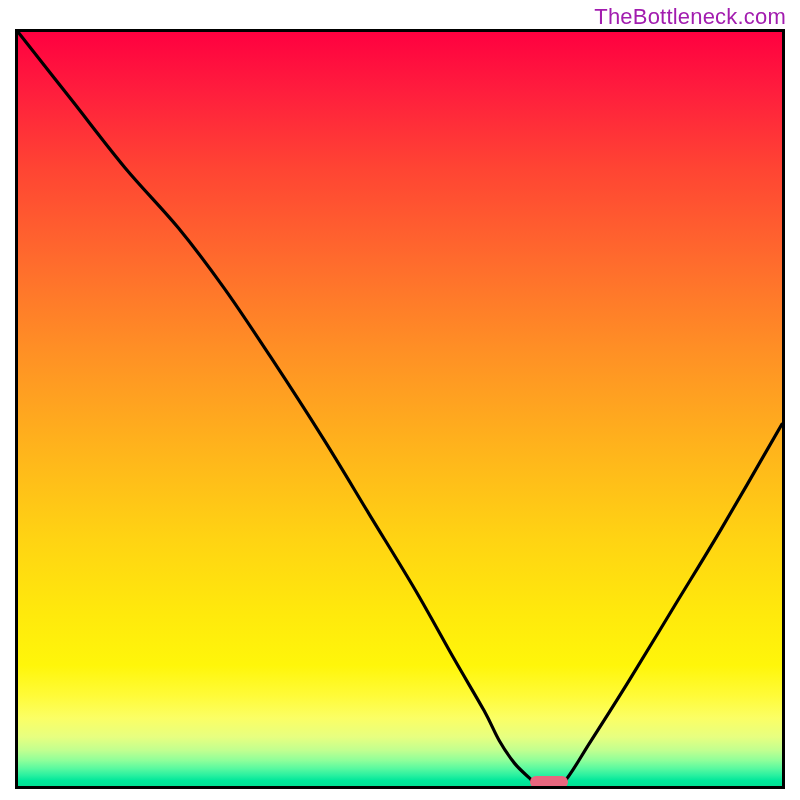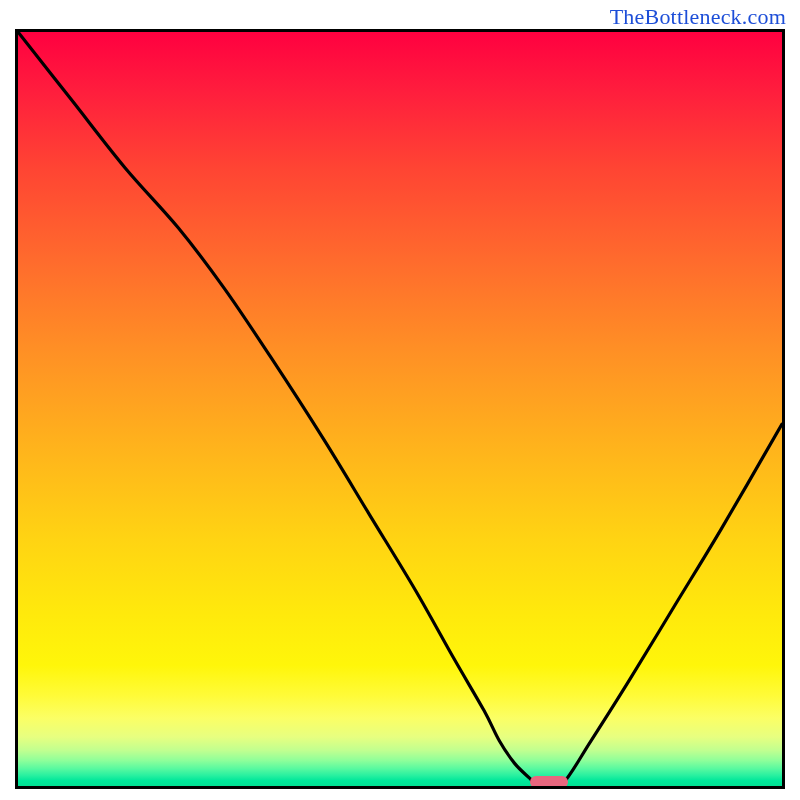--- a/index.html
+++ b/index.html
@@ -60,23 +60,23 @@
   .optimum-marker {
     position: absolute;
     height: 12px;
     border-radius: 6px;
     background: #e8677f;
   }
   .watermark {
     position: absolute;
     top: 4px;
     right: 14px;
-    font-family: Liberation Serif, serif;
+    font-family: Liberation Sans, sans-serif;
     font-size: 22px;
-    color: #1d4ed8;
+    color: #a21caf;
     letter-spacing: 0.2px;
     user-select: none;
   }
 </style>
 </head>
 <body>
 
 <div class="chart-wrap">
 
   <div class="watermark">TheBottleneck.com</div>

